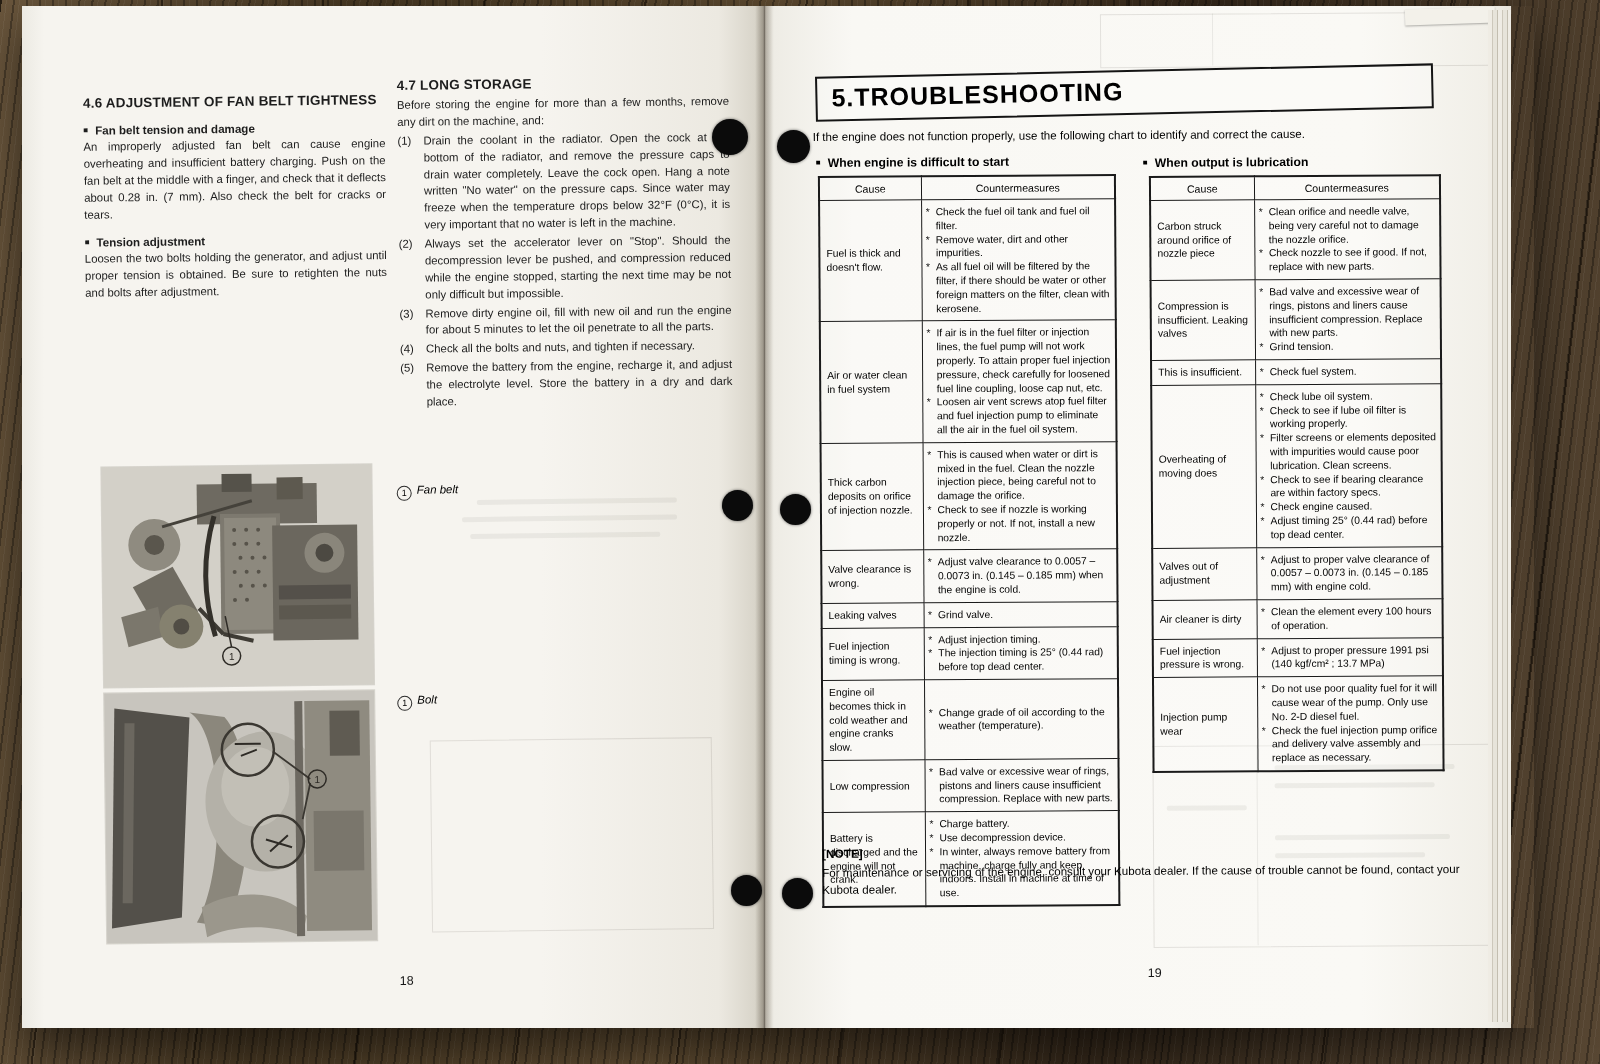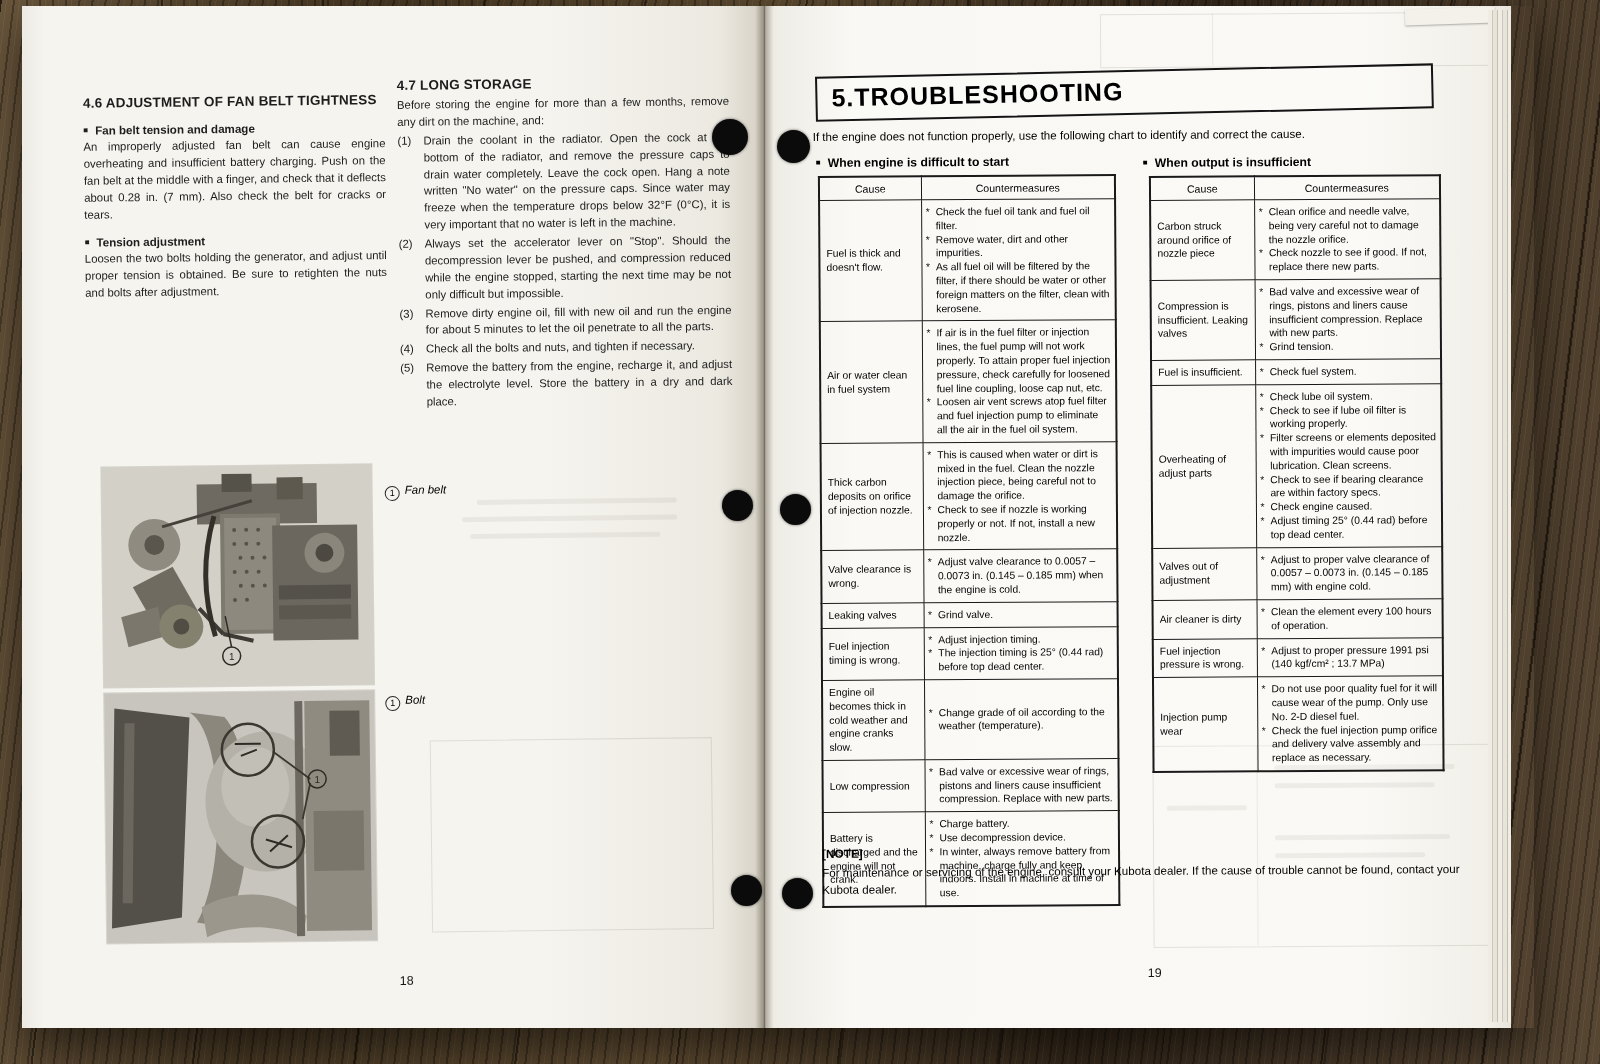--- a/index.html
+++ b/index.html
@@ -31,21 +31,21 @@
   .rp-rot{position:absolute;left:0;top:0;width:100%;height:100%;transform:rotate(-0.35deg);}
 
   
   .h2{font-weight:bold;font-size:13.5px;letter-spacing:.2px;white-space:nowrap;}
   .bodytxt{font-size:11.4px;line-height:1.48;text-align:justify;}
   .subhead{font-weight:bold;font-size:11.6px;margin:13px 0 2px 0;}
   .sqb{display:inline-block;font-size:8px;vertical-align:2px;margin-right:7px;}
   .num-item{position:relative;padding-left:26px;margin-top:2px;}
   .num-item .n{position:absolute;left:0;top:0;}
   .figphoto{position:absolute;background:#d3d0c8;box-shadow:0 0 0 1px rgba(120,115,105,.25);}
-  .figcap{position:absolute;font-size:11.5px;font-style:italic;white-space:nowrap;}
+  .figcap{position:absolute;font-size:11.5px;font-style:italic;white-space:nowrap;margin-left:12px;}
   .circ{display:inline-block;width:13px;height:13px;border:1px solid #2a2a2a;border-radius:50%;
     font-size:9px;line-height:13px;text-align:center;font-style:normal;margin-right:5px;vertical-align:-2px;}
   .pagenum{position:absolute;font-size:12.5px;color:#161616;}
 
   
   .titlebox{position:absolute;border:2px solid #141414;padding:5px 14px 7px 14px;
     font-size:25px;font-weight:bold;letter-spacing:1px;transform:rotate(-0.9deg);background:rgba(255,255,255,.25);}
   .intro{position:absolute;font-size:11.6px;}
   .secthead{position:absolute;font-weight:bold;font-size:12.2px;white-space:nowrap;}
   table.ts{border-collapse:collapse;table-layout:fixed;background:rgba(255,255,255,.2);}
@@ -195,21 +195,21 @@
       <div class="ghost g-bar" style="left:510px;top:848px;width:150px;"></div>
 
       <div class="titlebox" style="left:55px;top:64px;width:586px;">5.TROUBLESHOOTING</div>
 
       <div class="intro" style="left:52px;top:122px;width:660px;">If the engine does not function properly, use the following chart to identify and correct the cause.</div>
 
       <div class="secthead" style="left:55px;top:148px;">
         <span class="sqb">■</span><span>When engine is difficult to start</span>
       </div>
       <div class="secthead" style="left:382px;top:150px;">
-        <span class="sqb">■</span><span>When output is insufficient</span>
+        <span class="sqb">■</span><span>When output is lubrication</span>
       </div>
 
       <table class="ts" style="position:absolute;left:57px;top:168px;width:298px;">
         <colgroup>
             <col style="width:102px">
             <col>
           </colgroup>
         <thead>
           <tr>
             <th>Cause</th>
@@ -290,38 +290,38 @@
           <tr>
             <th>Cause</th>
             <th>Countermeasures</th>
           </tr>
         </thead>
         <tbody>
             <tr>
               <td class="cause">Carbon struck around orifice of nozzle piece</td>
               <td class="cm">
                 <div class="ci"><span class="star">*</span><span>Clean orifice and needle valve, being very careful not to damage the nozzle orifice.</span></div>
-                <div class="ci"><span class="star">*</span><span>Check nozzle to see if good. If not, replace there new parts.</span></div>
+                <div class="ci"><span class="star">*</span><span>Check nozzle to see if good. If not, replace with new parts.</span></div>
               </td>
             </tr>
             <tr>
               <td class="cause">Compression is insufficient. Leaking valves</td>
               <td class="cm">
                 <div class="ci"><span class="star">*</span><span>Bad valve and excessive wear of rings, pistons and liners cause insufficient compression. Replace with new parts.</span></div>
                 <div class="ci"><span class="star">*</span><span>Grind tension.</span></div>
               </td>
             </tr>
             <tr>
-              <td class="cause">Fuel is insufficient.</td>
+              <td class="cause">This is insufficient.</td>
               <td class="cm">
                 <div class="ci"><span class="star">*</span><span>Check fuel system.</span></div>
               </td>
             </tr>
             <tr>
-              <td class="cause">Overheating of adjust parts</td>
+              <td class="cause">Overheating of moving does</td>
               <td class="cm">
                 <div class="ci"><span class="star">*</span><span>Check lube oil system.</span></div>
                 <div class="ci"><span class="star">*</span><span>Check to see if lube oil filter is working properly.</span></div>
                 <div class="ci"><span class="star">*</span><span>Filter screens or elements deposited with impurities would cause poor lubrication. Clean screens.</span></div>
                 <div class="ci"><span class="star">*</span><span>Check to see if bearing clearance are within factory specs.</span></div>
                 <div class="ci"><span class="star">*</span><span>Check engine caused.</span></div>
                 <div class="ci"><span class="star">*</span><span>Adjust timing 25° (0.44 rad) before top dead center.</span></div>
               </td>
             </tr>
             <tr>

